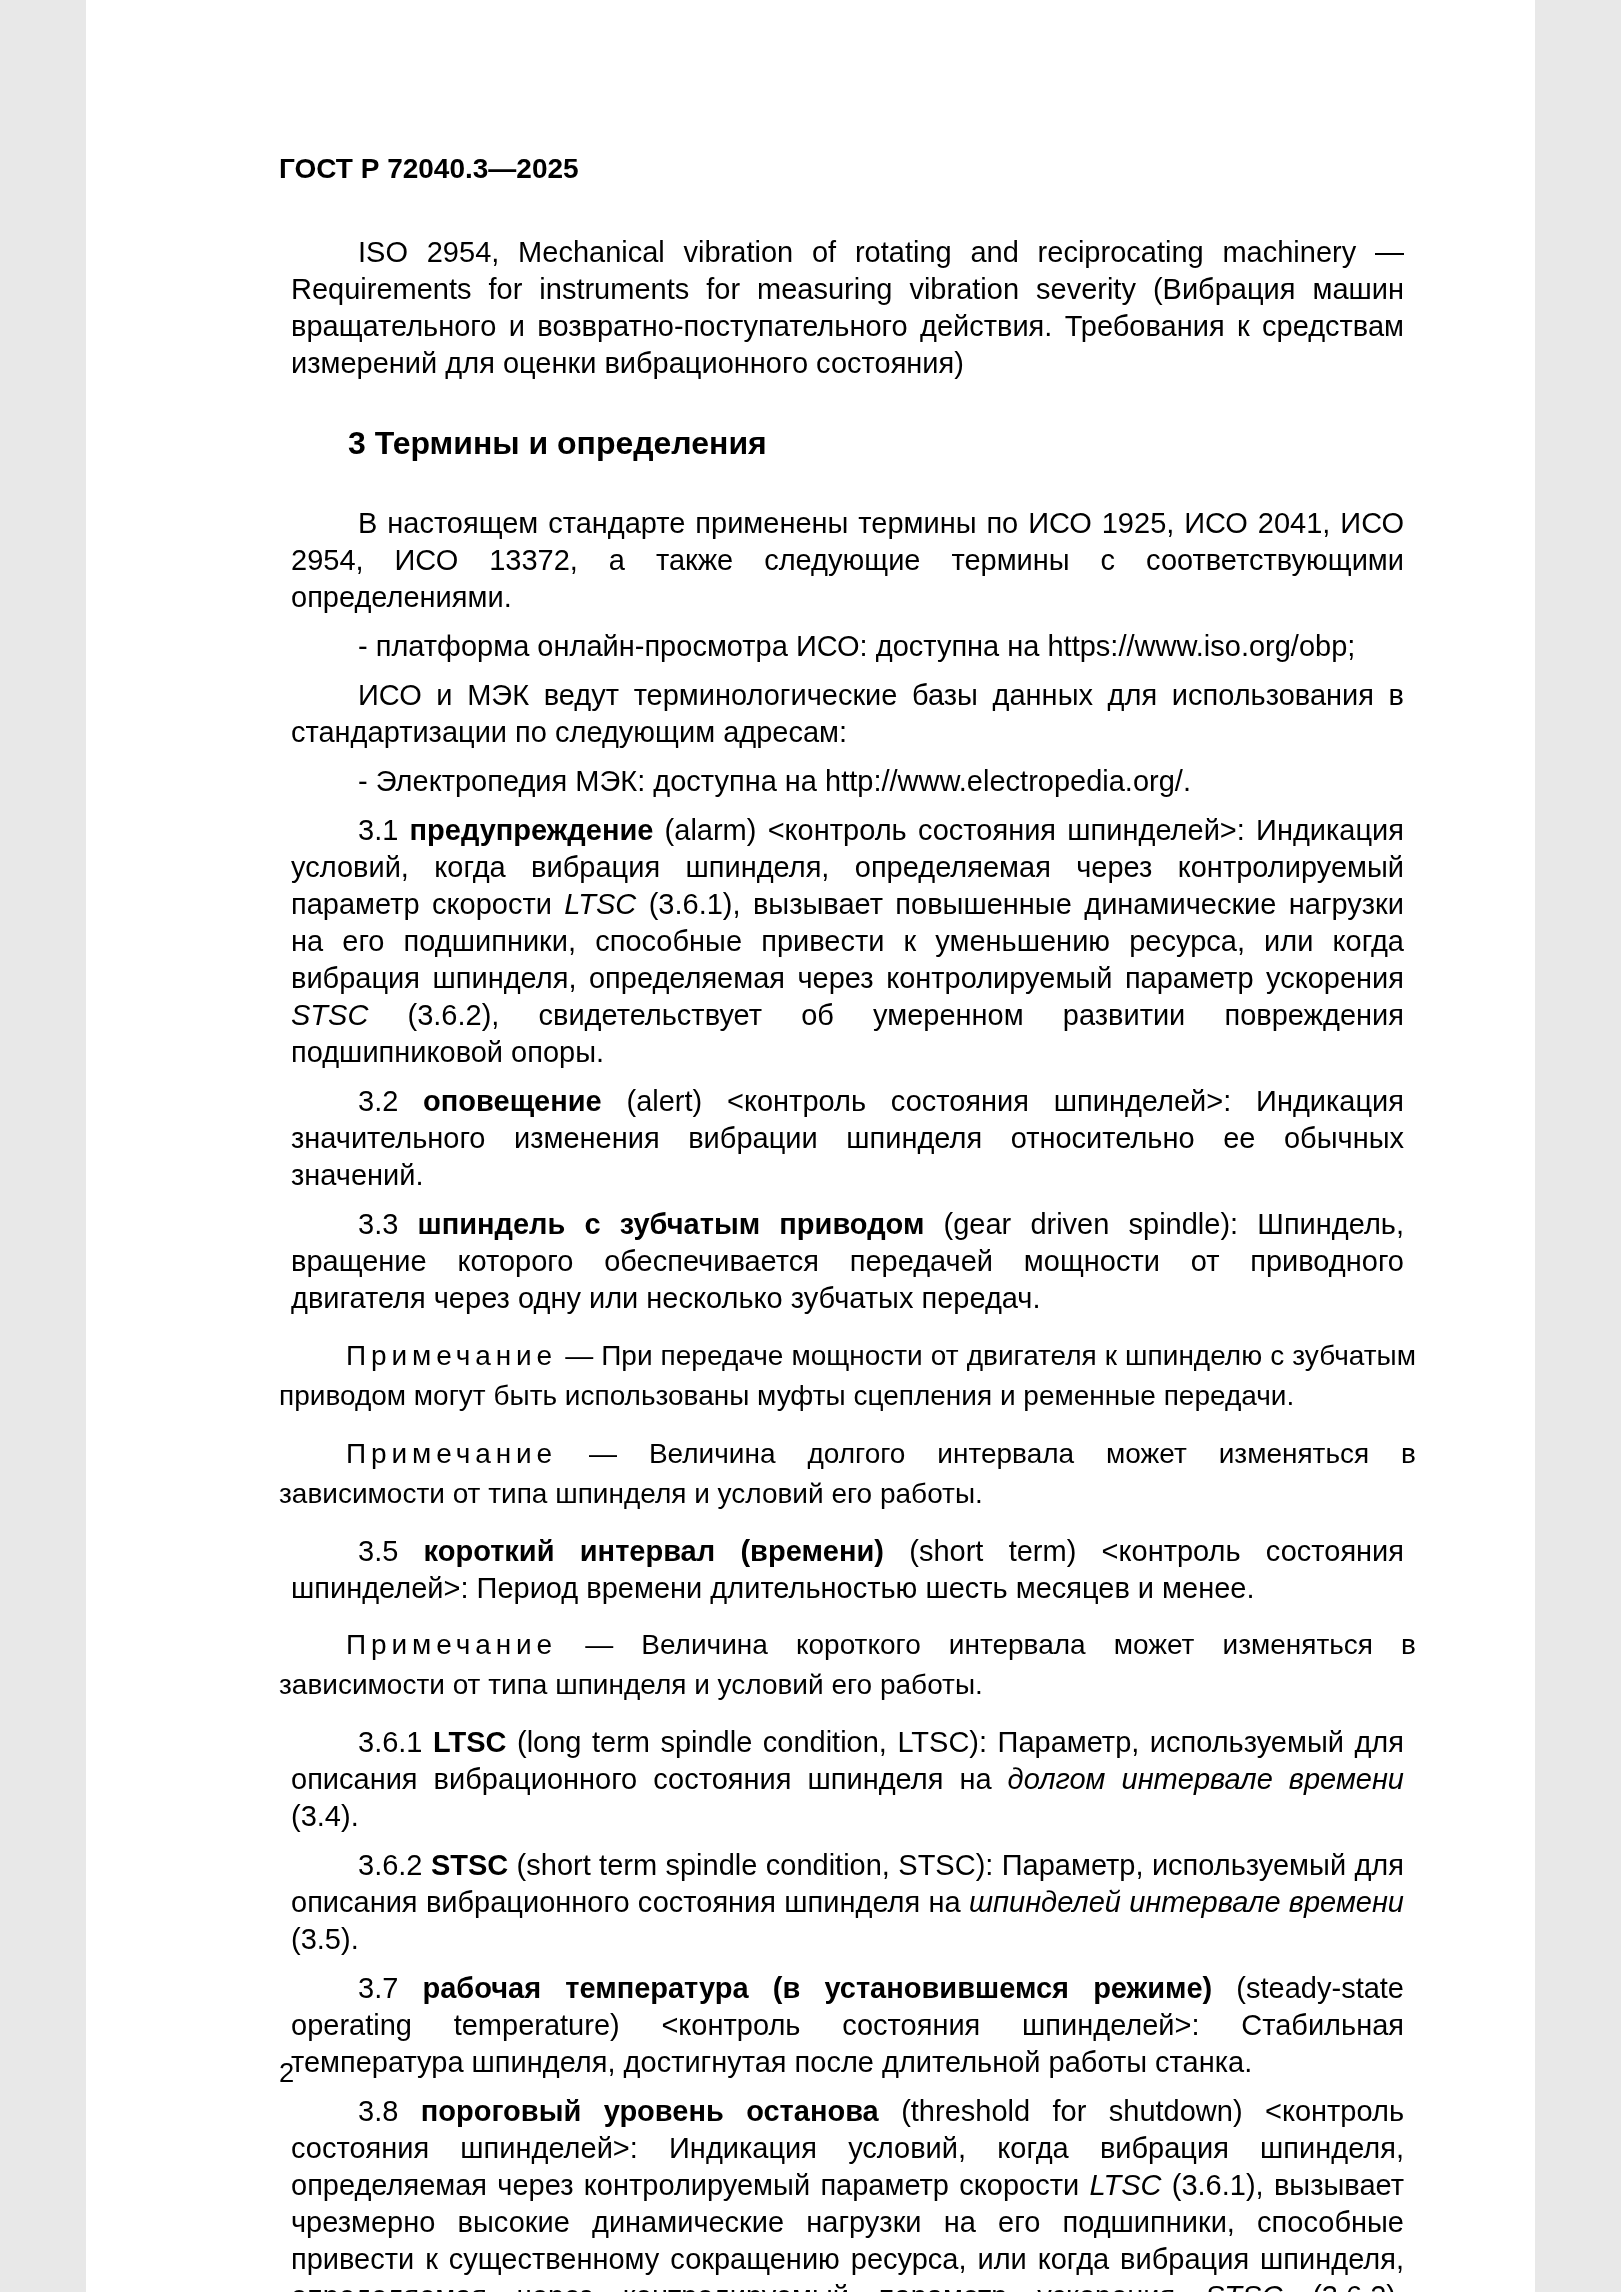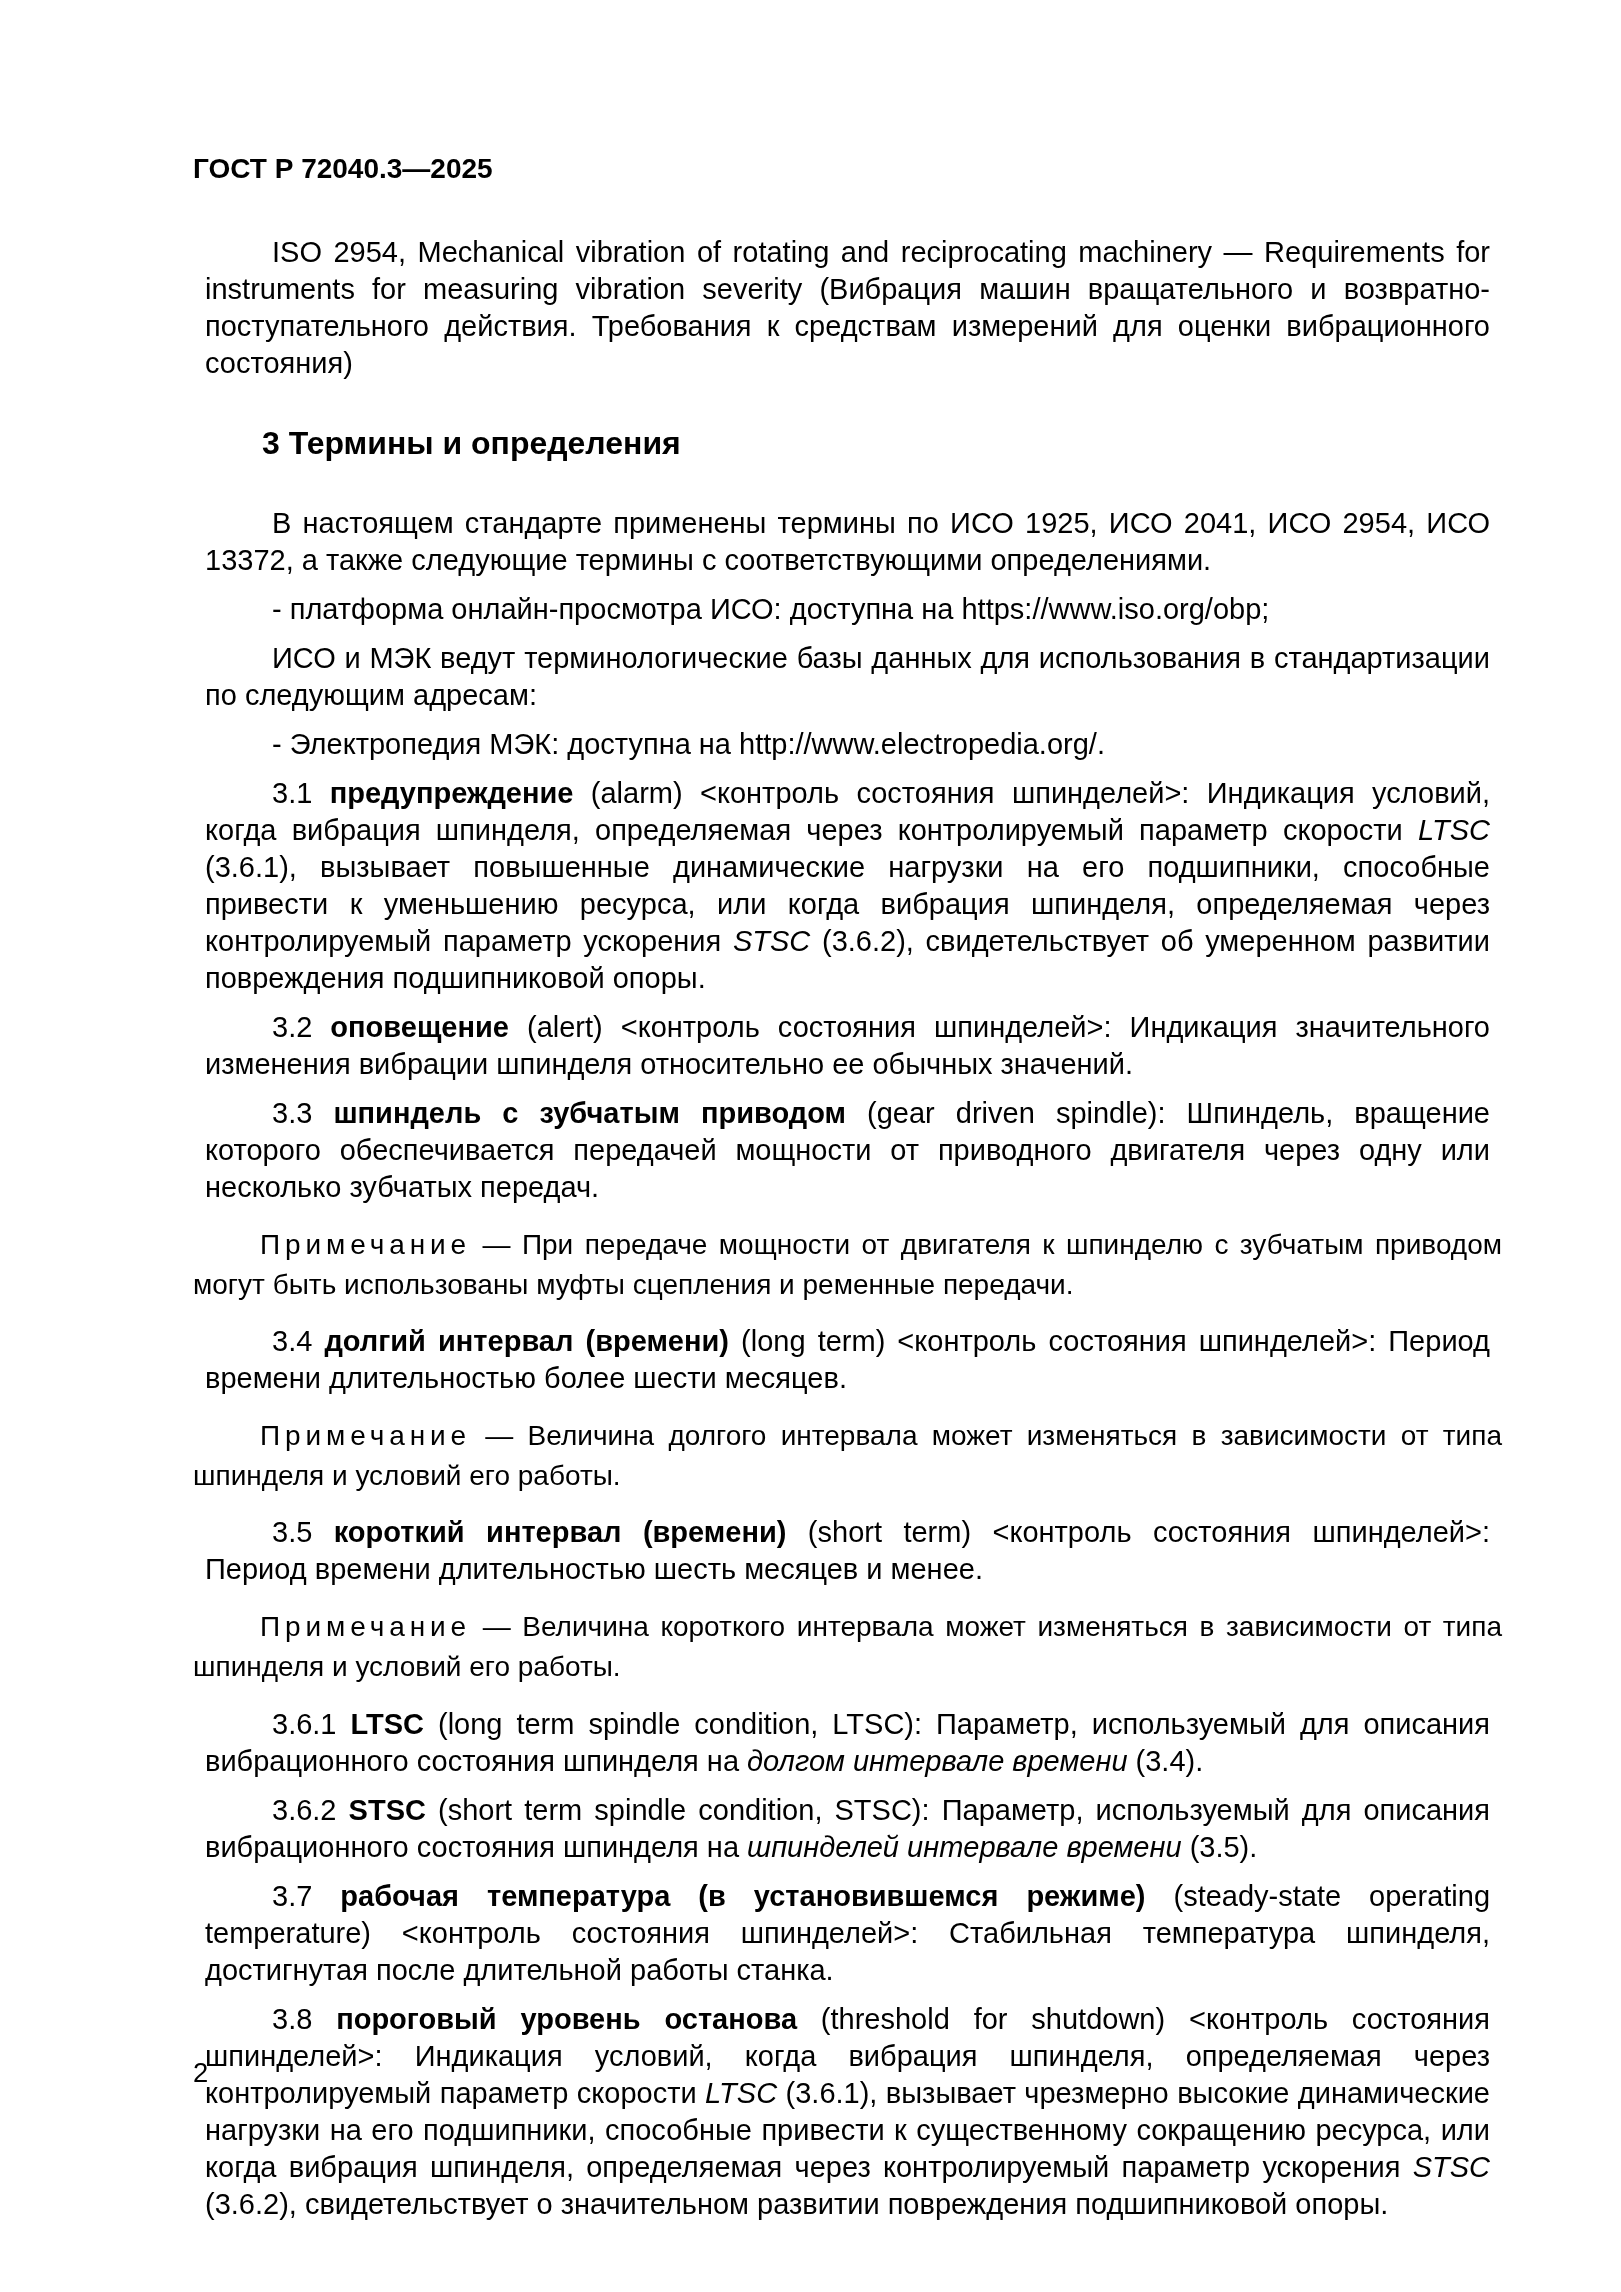--- a/index.html
+++ b/index.html
@@ -1,18 +1,18 @@
 <!DOCTYPE html>
 <html lang="ru"><head>
 <meta charset="utf-8">
 <style>
   html, body { margin: 0; padding: 0; background: #e8e8e8; }
   .page {
     position: relative;
-    width: 1621px;
+    width: 1449px;
     height: 2293px;
     margin: 0 auto;
     background: #ffffff;
     color: #000000;
     font-family: "Liberation Sans", "DejaVu Sans", sans-serif;
     font-size: 29px;
     line-height: 37px;
     box-sizing: border-box;
     padding: 152px 119px 0 193px;
     overflow: hidden;
@@ -67,21 +67,20 @@
 
   <div>
       <p class="body"><span>В настоящем стандарте применены термины по ИСО 1925, ИСО 2041, ИСО 2954, ИСО 13372, а также следующие термины с соответствующими определениями.</span></p>
       <p class="body"><span>- платформа онлайн-просмотра ИСО: доступна на https://www.iso.org/obp;</span></p>
       <p class="body"><span>ИСО и МЭК ведут терминологические базы данных для использования в стандартизации по следующим адресам:</span></p>
       <p class="body"><span>- Электропедия МЭК: доступна на http://www.electropedia.org/.</span></p>
       <p class="body"><span>3.1 </span><span class="b">предупреждение</span><span> (alarm) &lt;контроль состояния шпинделей&gt;: Индикация условий, когда вибрация шпинделя, определяемая через контролируемый параметр скорости </span><span class="i">LTSC</span><span> (3.6.1), вызывает повышенные динамические нагрузки на его подшипники, способные привести к уменьшению ресурса, или когда вибрация шпинделя, определяемая через контролируемый параметр ускорения </span><span class="i">STSC</span><span> (3.6.2), свидетельствует об умеренном развитии повреждения подшипниковой опоры.</span></p>
       <p class="body"><span>3.2 </span><span class="b">оповещение</span><span> (alert) &lt;контроль состояния шпинделей&gt;: Индикация значительного изменения вибрации шпинделя относительно ее обычных значений.</span></p>
       <p class="body"><span>3.3 </span><span class="b">шпиндель с зубчатым приводом</span><span> (gear driven spindle): Шпиндель, вращение которого обеспечивается передачей мощности от приводного двигателя через одну или несколько зубчатых передач.</span></p>
       <p class="note"><span class="ls">Примечание</span><span> — При передаче мощности от двигателя к шпинделю с зубчатым приводом могут быть использованы муфты сцепления и ременные передачи.</span></p>
-      <p class="body"><span>3.4 </span><span class="b">долгий интервал (времени)</span><span> (long term) &lt;контроль состояния шпинделей&gt;: Период времени длительностью более шести месяцев.</span></p>
       <p class="note"><span class="ls">Примечание</span><span> — Величина долгого интервала может изменяться в зависимости от типа шпинделя и условий его работы.</span></p>
       <p class="body"><span>3.5 </span><span class="b">короткий интервал (времени)</span><span> (short term) &lt;контроль состояния шпинделей&gt;: Период времени длительностью шесть месяцев и менее.</span></p>
       <p class="note"><span class="ls">Примечание</span><span> — Величина короткого интервала может изменяться в зависимости от типа шпинделя и условий его работы.</span></p>
       <p class="body"><span>3.6.1 </span><span class="b">LTSC</span><span> (long term spindle condition, LTSC): Параметр, используемый для описания вибрационного состояния шпинделя на </span><span class="i">долгом интервале времени</span><span> (3.4).</span></p>
       <p class="body"><span>3.6.2 </span><span class="b">STSC</span><span> (short term spindle condition, STSC): Параметр, используемый для описания вибрационного состояния шпинделя на </span><span class="i">шпинделей интервале времени</span><span> (3.5).</span></p>
       <p class="body"><span>3.7 </span><span class="b">рабочая температура (в установившемся режиме)</span><span> (steady-state operating temperature) &lt;контроль состояния шпинделей&gt;: Стабильная температура шпинделя, достигнутая после длительной работы станка.</span></p>
       <p class="body"><span>3.8 </span><span class="b">пороговый уровень останова</span><span> (threshold for shutdown) &lt;контроль состояния шпинделей&gt;: Индикация условий, когда вибрация шпинделя, определяемая через контролируемый параметр скорости </span><span class="i">LTSC</span><span> (3.6.1), вызывает чрезмерно высокие динамические нагрузки на его подшипники, способные привести к существенному сокращению ресурса, или когда вибрация шпинделя, определяемая через контролируемый параметр ускорения </span><span class="i">STSC</span><span> (3.6.2), свидетельствует о значительном развитии повреждения подшипниковой опоры.</span></p>
     </div>
 
   <div class="page-number">2</div>

